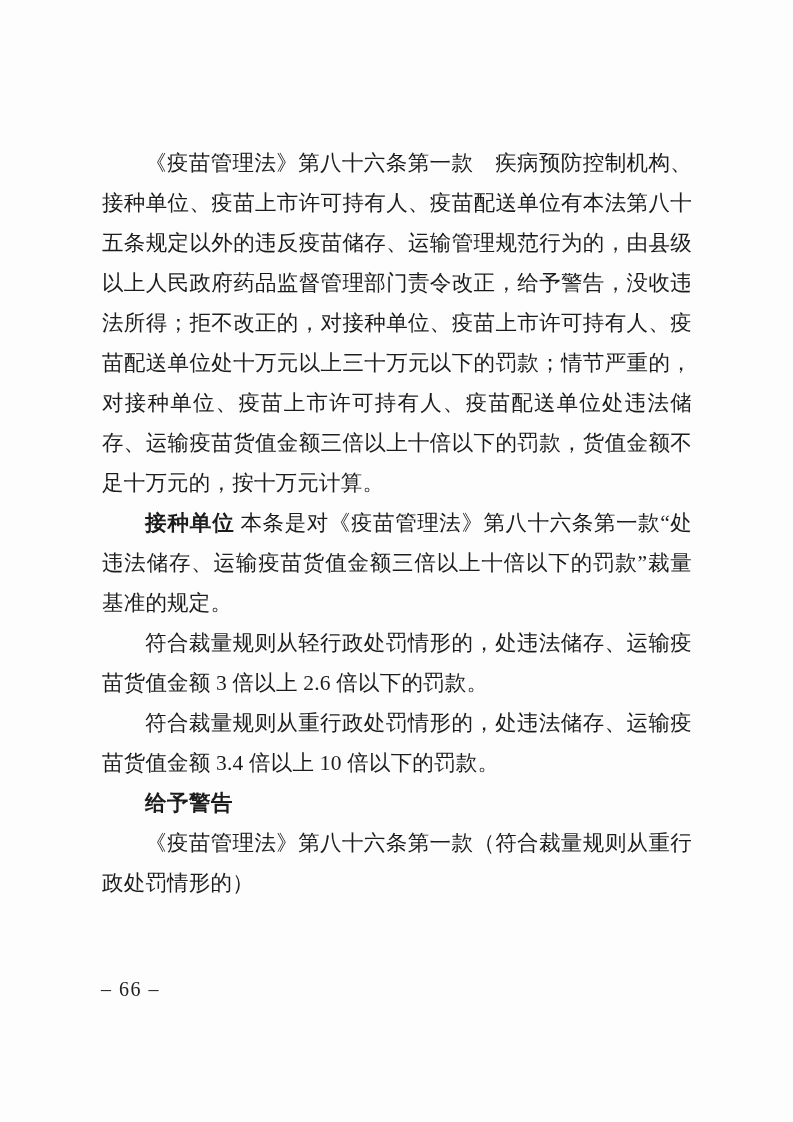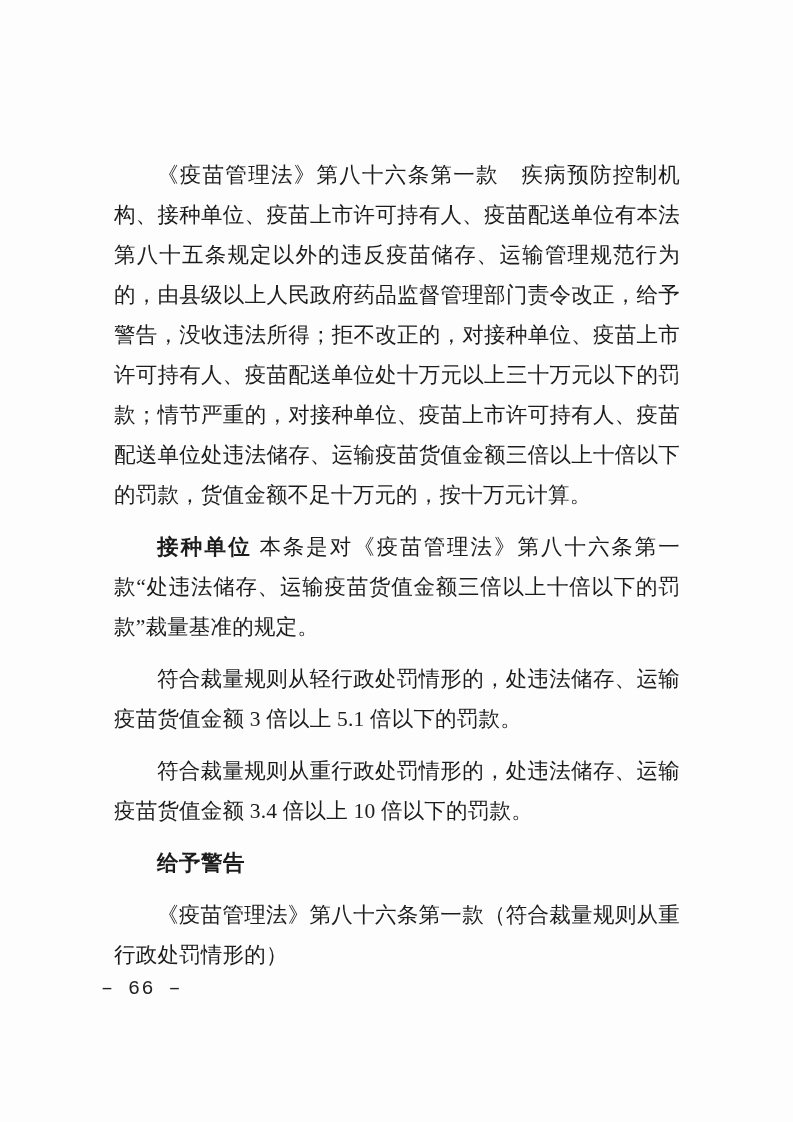--- a/index.html
+++ b/index.html
@@ -20,48 +20,48 @@
     position: absolute;
     left: 102px;
     top: 143px;
     width: 590px;
     font-size: 21.5px;
     line-height: 40px;
     text-align: justify;
     letter-spacing: 0.2px;
   }
   .doc-body p.para {
-    margin: 12px;
+    margin: 0;
     padding: 0;
     text-indent: 2em;
     text-align: justify;
     text-align-last: left;
   }
   .run-bold {
     font-weight: 700;
     font-family: "Liberation Sans", "DejaVu Sans", sans-serif;
     letter-spacing: 0.5px;
   }
   .page-number {
     position: absolute;
     left: 101px;
     top: 977px;
     font-size: 20px;
     line-height: 24px;
     color: #222222;
     letter-spacing: 1.5px;
-    font-family: Liberation Mono, monospace;
+    font-family: Liberation Serif, serif;
   }
 </style>
 </head>
 <body>
 
 <div class="page">
   <div class="doc-body" id="doc-body">
       <p class="para"><span class="run">《疫苗管理法》第八十六条第一款　疾病预防控制机构、接种单位、疫苗上市许可持有人、疫苗配送单位有本法第八十五条规定以外的违反疫苗储存、运输管理规范行为的，由县级以上人民政府药品监督管理部门责令改正，给予警告，没收违法所得；拒不改正的，对接种单位、疫苗上市许可持有人、疫苗配送单位处十万元以上三十万元以下的罚款；情节严重的，对接种单位、疫苗上市许可持有人、疫苗配送单位处违法储存、运输疫苗货值金额三倍以上十倍以下的罚款，货值金额不足十万元的，按十万元计算。</span></p>
       <p class="para"><span class="run-bold">接种单位</span><span class="run"> 本条是对《疫苗管理法》第八十六条第一款“处违法储存、运输疫苗货值金额三倍以上十倍以下的罚款”裁量基准的规定。</span></p>
-      <p class="para"><span class="run">符合裁量规则从轻行政处罚情形的，处违法储存、运输疫苗货值金额 3 倍以上 5.1 倍以下的罚款。</span></p>
+      <p class="para"><span class="run">符合裁量规则从轻行政处罚情形的，处违法储存、运输疫苗货值金额 3 倍以上 2.6 倍以下的罚款。</span></p>
       <p class="para"><span class="run">符合裁量规则从重行政处罚情形的，处违法储存、运输疫苗货值金额 3.4 倍以上 10 倍以下的罚款。</span></p>
       <p class="para"><span class="run-bold">给予警告</span></p>
       <p class="para"><span class="run">《疫苗管理法》第八十六条第一款（符合裁量规则从重行政处罚情形的）</span></p>
     </div>
   <div class="page-number">– 66 –</div>
 </div>
 
 </body></html>

